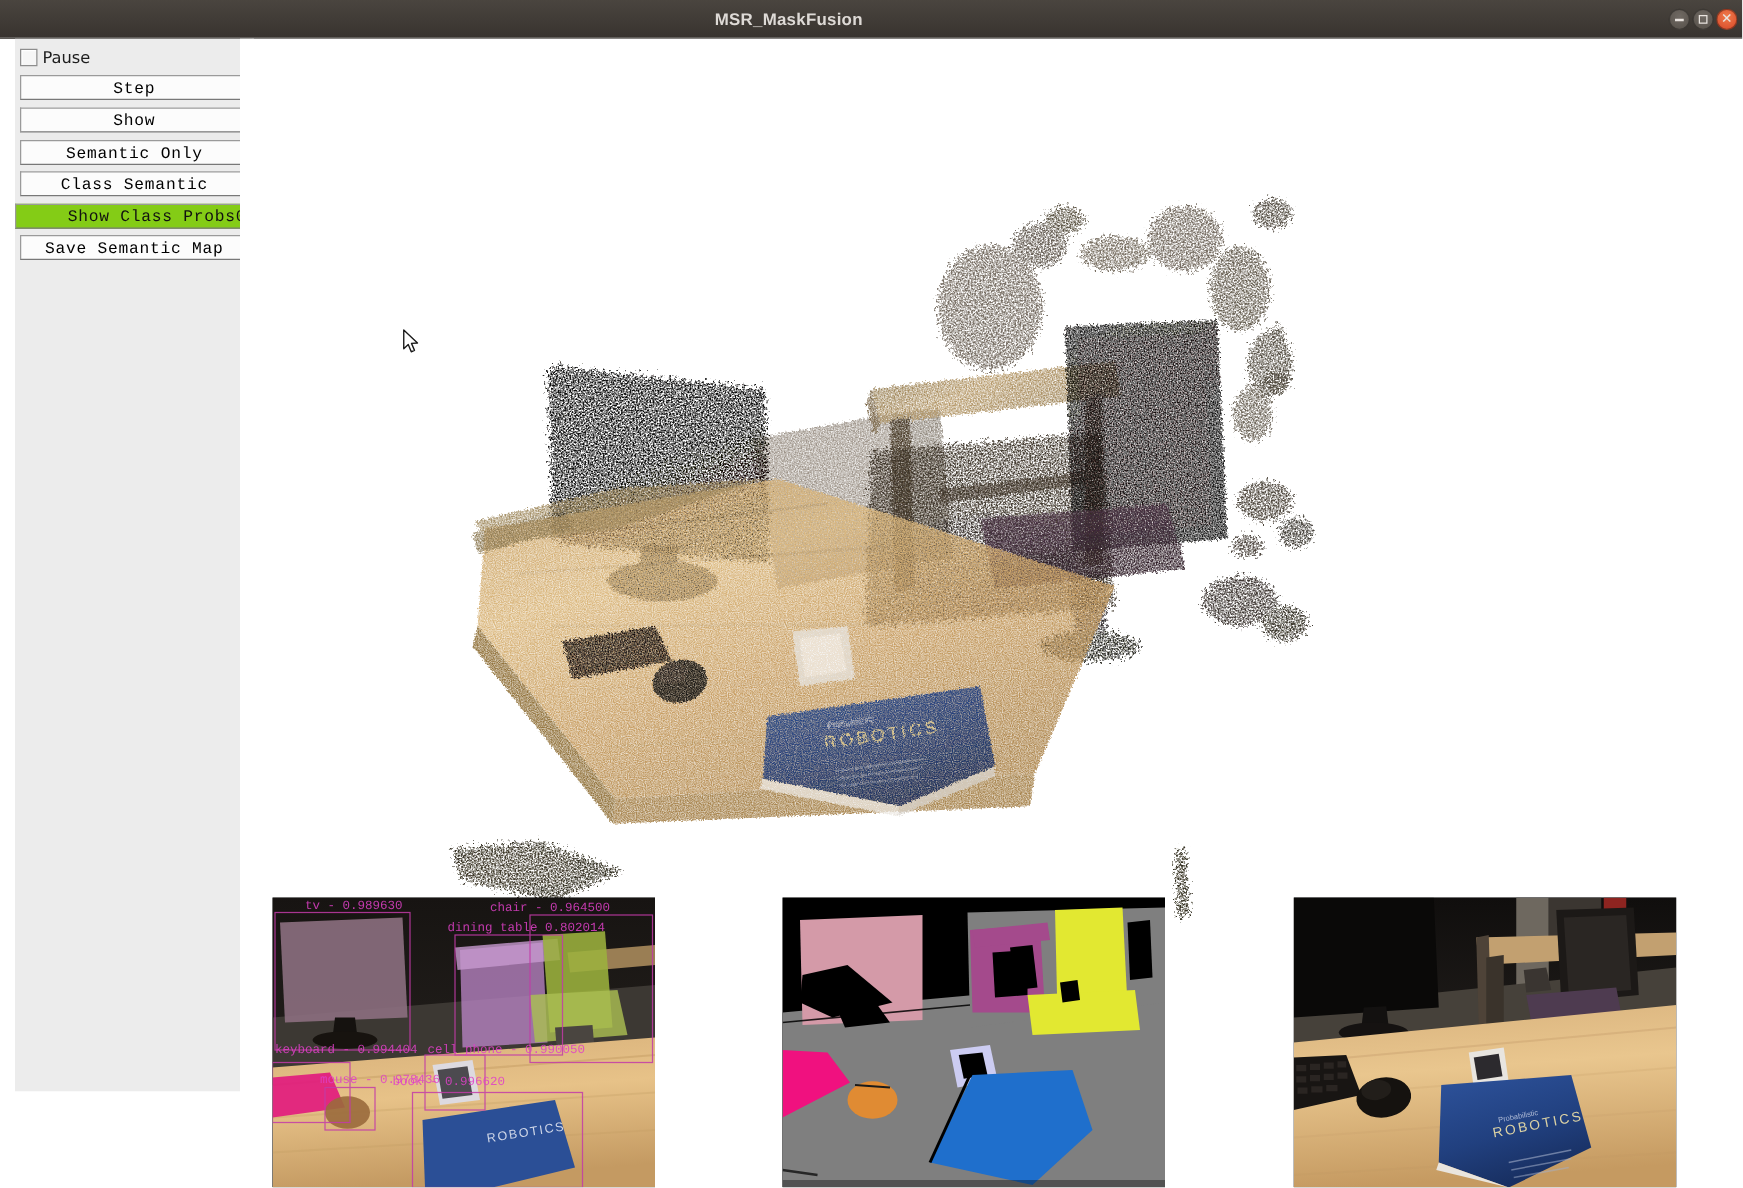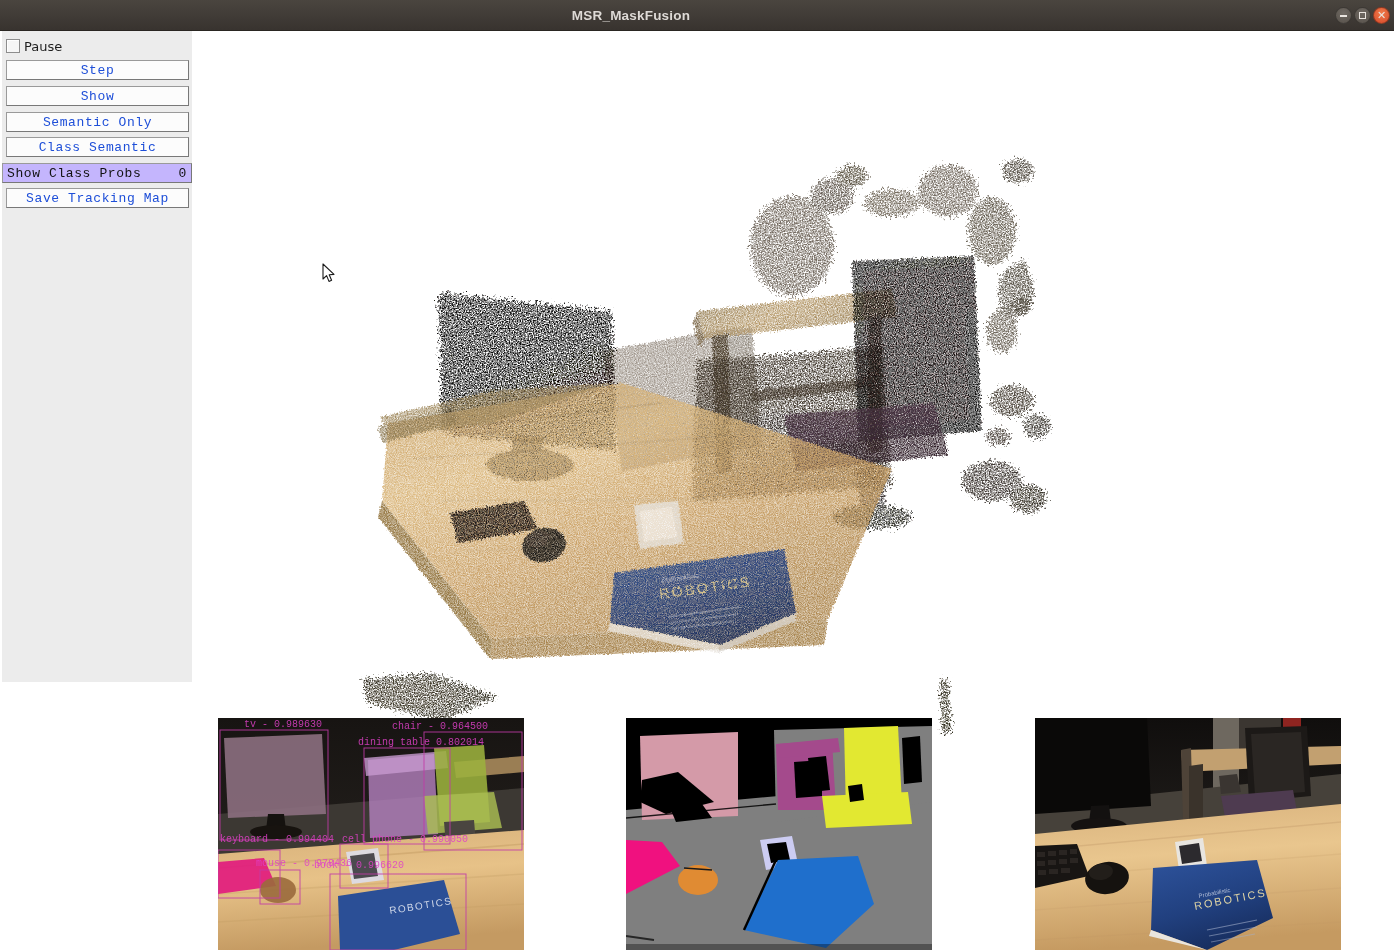--- a/index.html
+++ b/index.html
@@ -46,22 +46,22 @@
   #wctl-close{ left: 1373px; background: radial-gradient(circle at 50% 35%, #f07b4a, #d7492a); }
   #wctl-min .bar {
     width: 7px; height: 2px; background: #e9e4df;
   }
   #wctl-max .sq {
     width: 7px; height: 7px; border: 1.5px solid #e9e4df; box-sizing: border-box;
   }
 
   
   #sidebar {
-    position: absolute; left: 2px; top: 31px;
-    width: 191px; height: 651px;
+    position: absolute; left: 12px; top: 31px;
+    width: 191px; height: 842px;
     background: #ececec;
     border-right: 1px solid #b9b9b9;
     box-sizing: border-box;
   }
   #pause-row {
     position: absolute; left: 4px; top: 6px;
     display: flex; align-items: center; gap: 4px;
     height: 18px;
   }
   #pause-box {
@@ -79,34 +79,34 @@
   .sb-btn {
     position: absolute; left: 4px;
     width: 183px; height: 20px;
     background: #fcfcfc;
     border: 1px solid #9a9a9a;
     border-right-color: #787878;
     border-bottom-color: #787878;
     box-sizing: border-box;
     display: flex; align-items: center; justify-content: center;
     font-family: "Liberation Mono", monospace;
-    font-size: 13px; color: #1d4ed8;
+    font-size: 13px; color: #000000;
     letter-spacing: 0.6px;
     user-select: none;
     cursor: default;
   }
   .sb-slider {
     position: absolute; left: 0px;
     width: 190px; height: 20px;
-    background: #c4b5fd;
+    background: #84cc16;
     border: 1px solid #9a9a9a;
     border-right-color: #787878;
     border-bottom-color: #787878;
     box-sizing: border-box;
-    display: flex; align-items: center; justify-content: space-between;
+    display: flex; align-items: center; justify-content: flex-end;
     padding: 0 4px;
     font-family: "Liberation Mono", monospace;
     font-size: 13px; color: #111111;
     letter-spacing: 0.6px;
     user-select: none;
     cursor: default;
   }
 
   
   #viewport {
@@ -177,21 +177,21 @@
     <div class="sb-btn" style="top:29px">Step</div>
     <div class="sb-btn" style="top:55px">Show</div>
     <div class="sb-btn" style="top:81px">Semantic Only</div>
     <div class="sb-btn" style="top:106px">Class Semantic</div>
 
     <div class="sb-slider" style="top:132px">
       <span>Show Class Probs</span>
       <span>0</span>
     </div>
 
-    <div class="sb-btn" style="top:157px">Save Tracking Map</div>
+    <div class="sb-btn" style="top:157px">Save Semantic Map</div>
   </div>
 
   <div id="viewport">
     <div id="cloud-wrap">
       <svg id="cloud-svg" width="1202" height="919" viewBox="0 0 1202 919">
         <defs>
 
           <linearGradient id="gWood" x1="0" y1="0" x2="0.6" y2="1">
             <stop offset="0%" stop-color="#c9a46c"></stop>
             <stop offset="35%" stop-color="#dbb87e"></stop>

